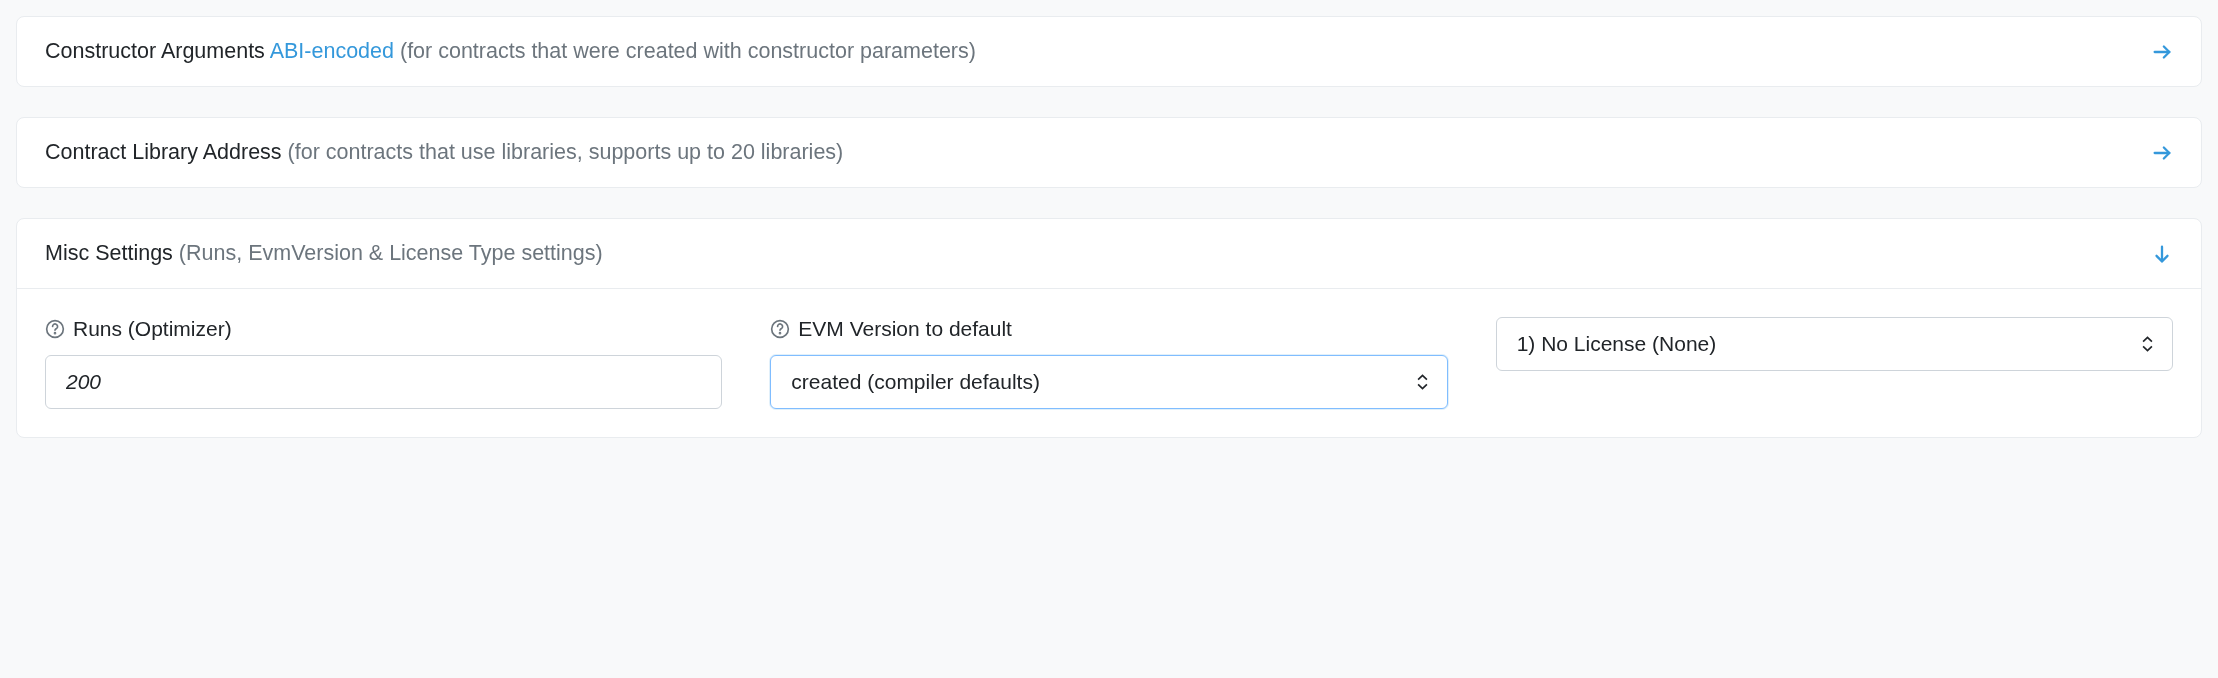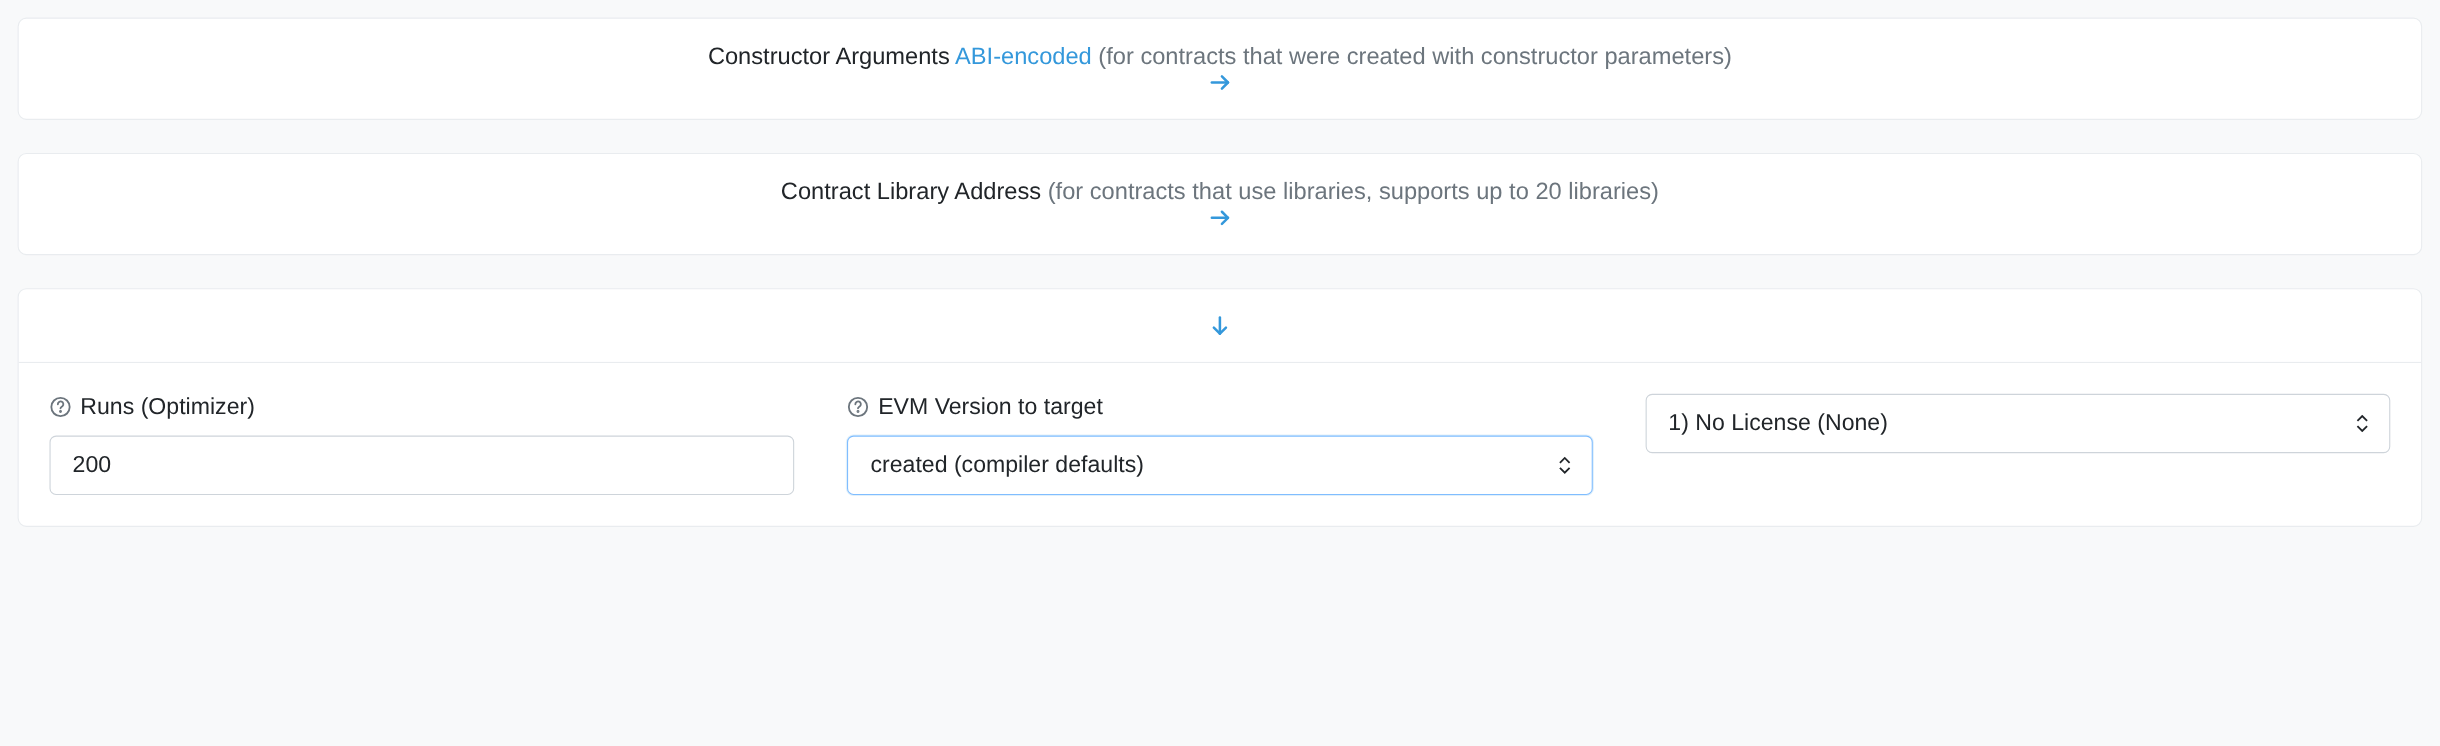--- a/index.html
+++ b/index.html
@@ -19,21 +19,20 @@
       border: 1px solid #e9ecef;
       border-radius: 8px;
       margin-bottom: 30px;
     }
     .panel-header {
       display: flex;
       align-items: center;
       justify-content: space-between;
       padding: 22px 28px;
       cursor: pointer;
-      flex-direction: column;
     }
     .panel-title {
       display: inline;
       color: #212529;
       font-weight: 400;
       font-size: 21.5px;
     }
     .panel-link {
       color: #3498db;
       text-decoration: none;
@@ -80,20 +79,21 @@
     }
     .form-input {
       width: 100%;
       padding: 14px 20px;
       font-size: 21px;
       border: 1px solid #ced4da;
       border-radius: 6px;
       background: #ffffff;
       color: #212529;
       font-family: inherit;
+      font-style: italic;
     }
     .form-select-wrapper {
       position: relative;
       width: 100%;
     }
     .form-select {
       width: 100%;
       padding: 14px 48px 14px 20px;
       font-size: 21px;
       border: 1px solid #ced4da;
@@ -153,20 +153,25 @@
     </div>
     <svg class="arrow-icon" viewBox="0 0 24 24" fill="none" stroke="currentColor" stroke-width="2.5" stroke-linecap="round" stroke-linejoin="round">
       <line x1="4" y1="12" x2="20" y2="12"></line>
       <polyline points="14 6 20 12 14 18"></polyline>
     </svg>
   </div>
 </div>
 
 <div class="panel">
   <div class="panel-header">
+    <div class="panel-title">
+      <span>Misc Settings</span>
+      <span> </span>
+      <span class="panel-subtitle">(Runs, EvmVersion &amp; License Type settings)</span>
+    </div>
     <svg class="arrow-icon" viewBox="0 0 24 24" fill="none" stroke="currentColor" stroke-width="2.5" stroke-linecap="round" stroke-linejoin="round">
       <line x1="12" y1="4" x2="12" y2="20"></line>
       <polyline points="6 14 12 20 18 14"></polyline>
     </svg>
   </div>
   <div class="panel-body">
 
     <div class="form-group">
       <div class="form-label">
         <svg class="help-icon" viewBox="0 0 24 24" fill="none" stroke="currentColor" stroke-width="2" stroke-linecap="round" stroke-linejoin="round">
@@ -179,21 +184,21 @@
       <input type="text" class="form-input" value="200" style="">
     </div>
 
     <div class="form-group">
       <div class="form-label">
         <svg class="help-icon" viewBox="0 0 24 24" fill="none" stroke="currentColor" stroke-width="2" stroke-linecap="round" stroke-linejoin="round">
           <circle cx="12" cy="12" r="10"></circle>
           <path d="M9.1 9a3 3 0 1 1 5.1 2.1c-.8.8-2.2 1.2-2.2 2.4"></path>
           <circle cx="12" cy="17" r="0.6" fill="currentColor"></circle>
         </svg>
-        <span>EVM Version to target</span>
+        <span>EVM Version to default</span>
       </div>
       <div class="form-select-wrapper">
         <div class="form-select active">created (compiler defaults)</div>
         <div class="select-caret">
           <svg viewBox="0 0 10 6">
               <path d="M1 5 L5 1 L9 5" fill="none" stroke="currentColor" stroke-width="1.5"></path>
             </svg>
           <svg viewBox="0 0 10 6">
               <path d="M1 1 L5 5 L9 1" fill="none" stroke="currentColor" stroke-width="1.5"></path>
             </svg>

